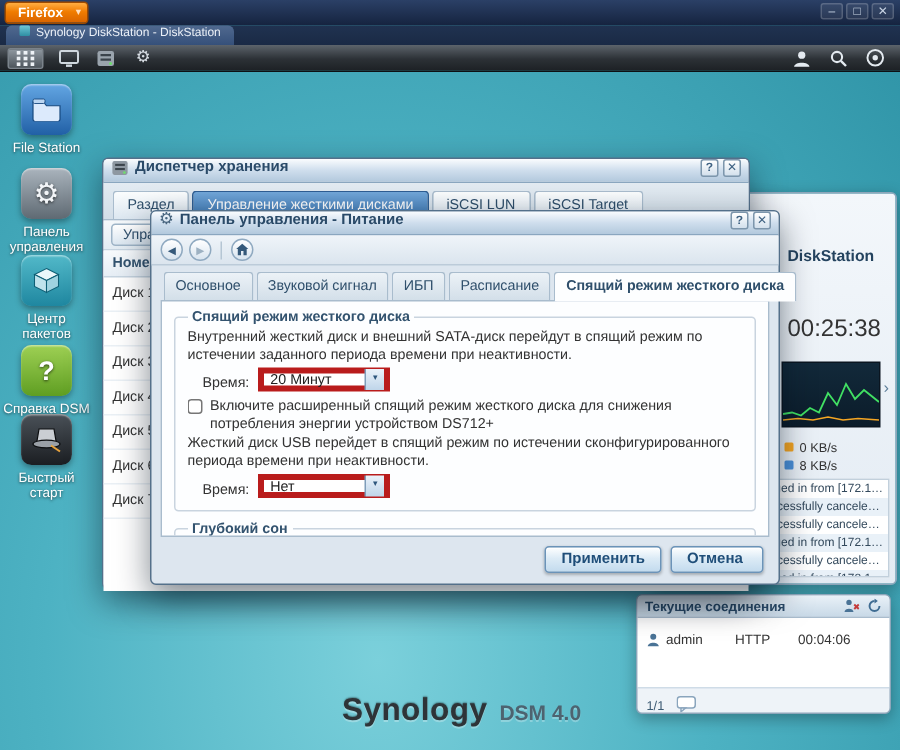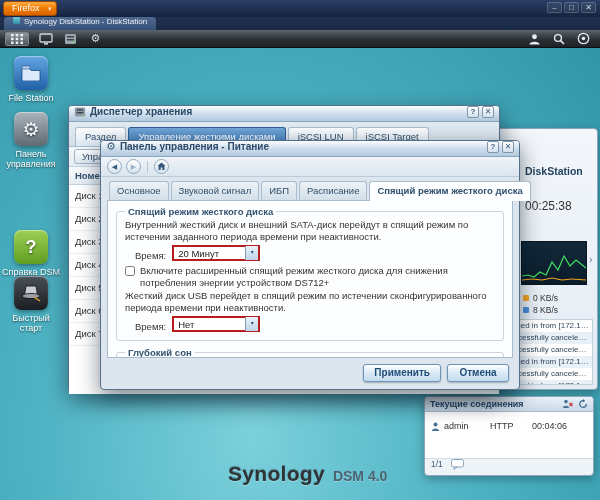--- a/index.html
+++ b/index.html
@@ -5,21 +5,21 @@
   *{box-sizing:border-box}
   html,body{margin:0;padding:0;background:#1c2125}
   .screen{position:relative;width:600px;height:500px;overflow:hidden;
     font-family:"Liberation Sans","DejaVu Sans",sans-serif;
     background:radial-gradient(ellipse at 42% 88%, #7bd0db 0%, #4db2c3 45%, #2e93a6 100%)}
 
   
   .ffbar{position:absolute;left:0;top:0;width:600px;height:17px;background:linear-gradient(#2b4066,#15233f)}
   .ffbtn{position:absolute;left:3px;top:1px;height:15px;padding:0 16px 0 8px;border-radius:3px;
     background:linear-gradient(#ffad42,#f07c00 45%,#d96400);border:1px solid #9c4a00;
-    color:#fff;font-size:9px;font-weight:normal;line-height:13px}
+    color:#fff;font-size:9px;font-weight:bold;line-height:13px}
   .ffbtn .dd{position:absolute;right:4px;top:0;font-size:7px;line-height:14px;color:#ffe0c2}
   .winctl{position:absolute;right:4px;top:2px;display:flex;gap:2px}
   .winctl span{width:15px;height:11px;text-align:center;font-size:8px;line-height:10px;color:#c9d4e4;
     background:rgba(255,255,255,.07);border:1px solid rgba(255,255,255,.18);border-radius:2px}
   .tabbar{position:absolute;left:0;top:17px;width:600px;height:13px;background:linear-gradient(#203250,#1a2a45)}
   .fftab{position:absolute;left:4px;top:0;height:13px;display:flex;align-items:flex-start;gap:4px;padding:0 9px;
     background:linear-gradient(#50698f,#35507a);border-radius:4px 4px 0 0;color:#ecf1f8;font-size:8px;white-space:nowrap}
   .favicon{width:7px;height:7px;border-radius:1px;background:linear-gradient(#6fc7d6,#2e8ea3)}
 
   
@@ -86,37 +86,37 @@
   .cp-tab{position:relative;z-index:1;padding:3px 7px 4px;font-size:9.5px;color:#2f4f6b;white-space:nowrap;
     background:linear-gradient(#ecf2f7,#d3dfe9);border:1px solid #a9bccd;border-bottom:none;
     border-radius:3px 3px 0 0;margin-right:2px}
   .cp-tab.active{background:#fdfeff;font-weight:bold;z-index:3;margin-bottom:-1px;padding-bottom:5px}
   .cp-content{position:relative;z-index:2;background:#fdfeff;border:1px solid #a9bccd;height:158px;
     padding:5px 8px;overflow:hidden}
   fieldset{border:1px solid #c9d4df;border-radius:3px;margin:0 0 6px;padding:1px 8px 4px}
   legend{font-size:9.5px;font-weight:bold;color:#33536f;padding:0 3px}
   .desc{font-size:9.5px;color:#333;line-height:1.22;margin:1px 0 3px}
   .frow{display:flex;align-items:flex-end;gap:6px;margin:2px 0 4px;padding-left:10px;font-size:9.5px;color:#333}
-  .sel{display:flex;align-items:center;width:88px;height:16px;border:2px solid #b91c1c;background:#fff;
+  .sel{display:flex;align-items:center;width:88px;height:16px;border:4px solid #b91c1c;background:#fff;
     font-size:9.5px;color:#222;padding-left:4px}
   .sel .arr{margin-left:auto;width:13px;height:14px;background:linear-gradient(#eaf2fa,#bfd5e9);
     border-left:1px solid #7f9db9;text-align:center;font-size:6px;line-height:13px;color:#2d567c}
   .cbrow{display:flex;gap:5px;margin:2px 0 2px;font-size:9.5px;color:#333;align-items:flex-start;line-height:1.22}
   .cbrow input{width:10px;height:10px;margin:1px 0 0}
   .cp-buttons{position:absolute;right:10px;bottom:7px;display:flex;gap:6px}
-  .btn{min-width:62px;text-align:center;padding:2px 10px 3px;font-size:10px;font-weight:bold;color:#1f4e79;
+  .btn{min-width:62px;text-align:left;padding:2px 10px 3px;font-size:10px;font-weight:bold;color:#1f4e79;
     border:1px solid #6b93b8;border-radius:3px;background:linear-gradient(#feffff,#dcebf6 45%,#c3dbee);
     box-shadow:inset 0 1px 0 #fff,0 1px 2px rgba(0,0,0,.25)}
 
   
   #widget-health{position:absolute;left:436px;top:128px;width:162px;height:262px;z-index:2;
     background:linear-gradient(#f3f7fb,#e3ebf3);border:1px solid #8ea6ba;border-radius:4px;
     box-shadow:0 3px 10px rgba(0,0,0,.3)}
   .hw-name{position:absolute;left:88px;top:36px;font-size:10.5px;font-weight:bold;color:#24435f}
-  .hw-uptime{position:absolute;left:88px;top:70px;font-size:12px;color:#333}
+  .hw-uptime{position:absolute;left:88px;top:82px;font-size:16px;color:#333}
   .hw-chart{position:absolute;left:84px;top:112px;width:66px;height:44px;
     background:linear-gradient(#12293a,#0b1c2a);border:1px solid #0a1520}
   .hw-arrow{position:absolute;left:152px;top:124px;font-size:11px;color:#5d7e99}
   .hw-leg{position:absolute;left:86px;font-size:8.5px;color:#333;display:flex;align-items:center;gap:4px}
   .dot{width:6px;height:6px;border-radius:1px}
   .hw-logs{position:absolute;left:5px;right:4px;top:190px;bottom:4px;background:#fff;
     border:1px solid #c2d0dc;overflow:hidden}
   .log-row{position:relative;height:12px;padding:0 3px 0 15px}
   .log-row:nth-child(even){background:#e9f1f8}
   .log-row .li{position:absolute;left:3px;top:2px;width:8px;height:8px;border-radius:50%;background:#4a90d9;
@@ -128,21 +128,21 @@
   #widget-conn{position:absolute;left:424px;top:396px;width:170px;height:80px;z-index:2;background:#eef3f8;
     border:1px solid #8ea6ba;border-radius:4px;box-shadow:0 3px 10px rgba(0,0,0,.3);overflow:hidden}
   .cn-head{height:15px;display:flex;align-items:center;gap:4px;padding:0 5px;
     background:linear-gradient(#e9f1f8,#c8d9e7);border-bottom:1px solid #a9bccd;
     font-size:9px;font-weight:bold;color:#2a4a68}
   .cn-hicons{margin-left:auto;display:flex;gap:5px;align-items:center}
   .cn-body{position:relative;height:46px;background:#fff}
   .cn-row{position:absolute;left:0;right:0;top:9px;display:flex;align-items:center;gap:4px;padding:0 6px;
     font-size:9px;color:#333}
   .cn-user{width:42px}.cn-proto{width:38px}
-  .cn-foot{height:17px;border-top:1px solid #cfdce7;display:flex;align-items:flex-start;gap:8px;padding:0 6px;
+  .cn-foot{height:17px;border-top:1px solid #cfdce7;display:flex;align-items:flex-end;gap:8px;padding:0 6px;
     font-size:8.5px;color:#3c5a73}
 
   
   .logo{position:absolute;left:228px;top:462px;display:flex;align-items:baseline;gap:8px}
   .logo-brand{font-size:21px;font-weight:bold;letter-spacing:.3px;color:#2e3438;
     text-shadow:0 1px 0 rgba(255,255,255,.28),0 -1px 1px rgba(0,0,0,.35)}
   .logo-ver{font-size:14px;font-weight:bold;color:#4d6370;text-shadow:0 1px 0 rgba(255,255,255,.25)}
 </style>
 </head>
 <body>
@@ -224,20 +224,30 @@
           <rect x="1" y="1" width="8" height="3" rx="1" fill="#bcd6f2" stroke="#17487e" stroke-width=".6"></rect>
         </svg>
     </div>
     <span>File Station</span>
   </div>
   <div class="dicon" style="top:112px">
     <div class="ic ic-cp">
       <span class="gearg">⚙</span>
     </div>
     <span>Панель управления</span>
+  </div>
+  <div class="dicon" style="top:170px">
+    <div class="ic ic-pkg">
+      <svg width="18" height="18" viewBox="0 0 18 18">
+          <path d="M9,1 L17,5 L9,9 L1,5 Z" fill="#eaf7fa" stroke="#0e5f75" stroke-width=".7"></path>
+          <path d="M1,5 L9,9 L9,17 L1,13 Z" fill="#bfe3ec" stroke="#0e5f75" stroke-width=".7"></path>
+          <path d="M17,5 L9,9 L9,17 L17,13 Z" fill="#9fd3e0" stroke="#0e5f75" stroke-width=".7"></path>
+        </svg>
+    </div>
+    <span>Центр пакетов</span>
   </div>
   <div class="dicon" style="top:230px">
     <div class="ic ic-help">
       <span class="qmark">?</span>
     </div>
     <span>Справка DSM</span>
   </div>
   <div class="dicon" style="top:276px">
     <div class="ic ic-qs">
       <svg width="22" height="18" viewBox="0 0 22 18">

